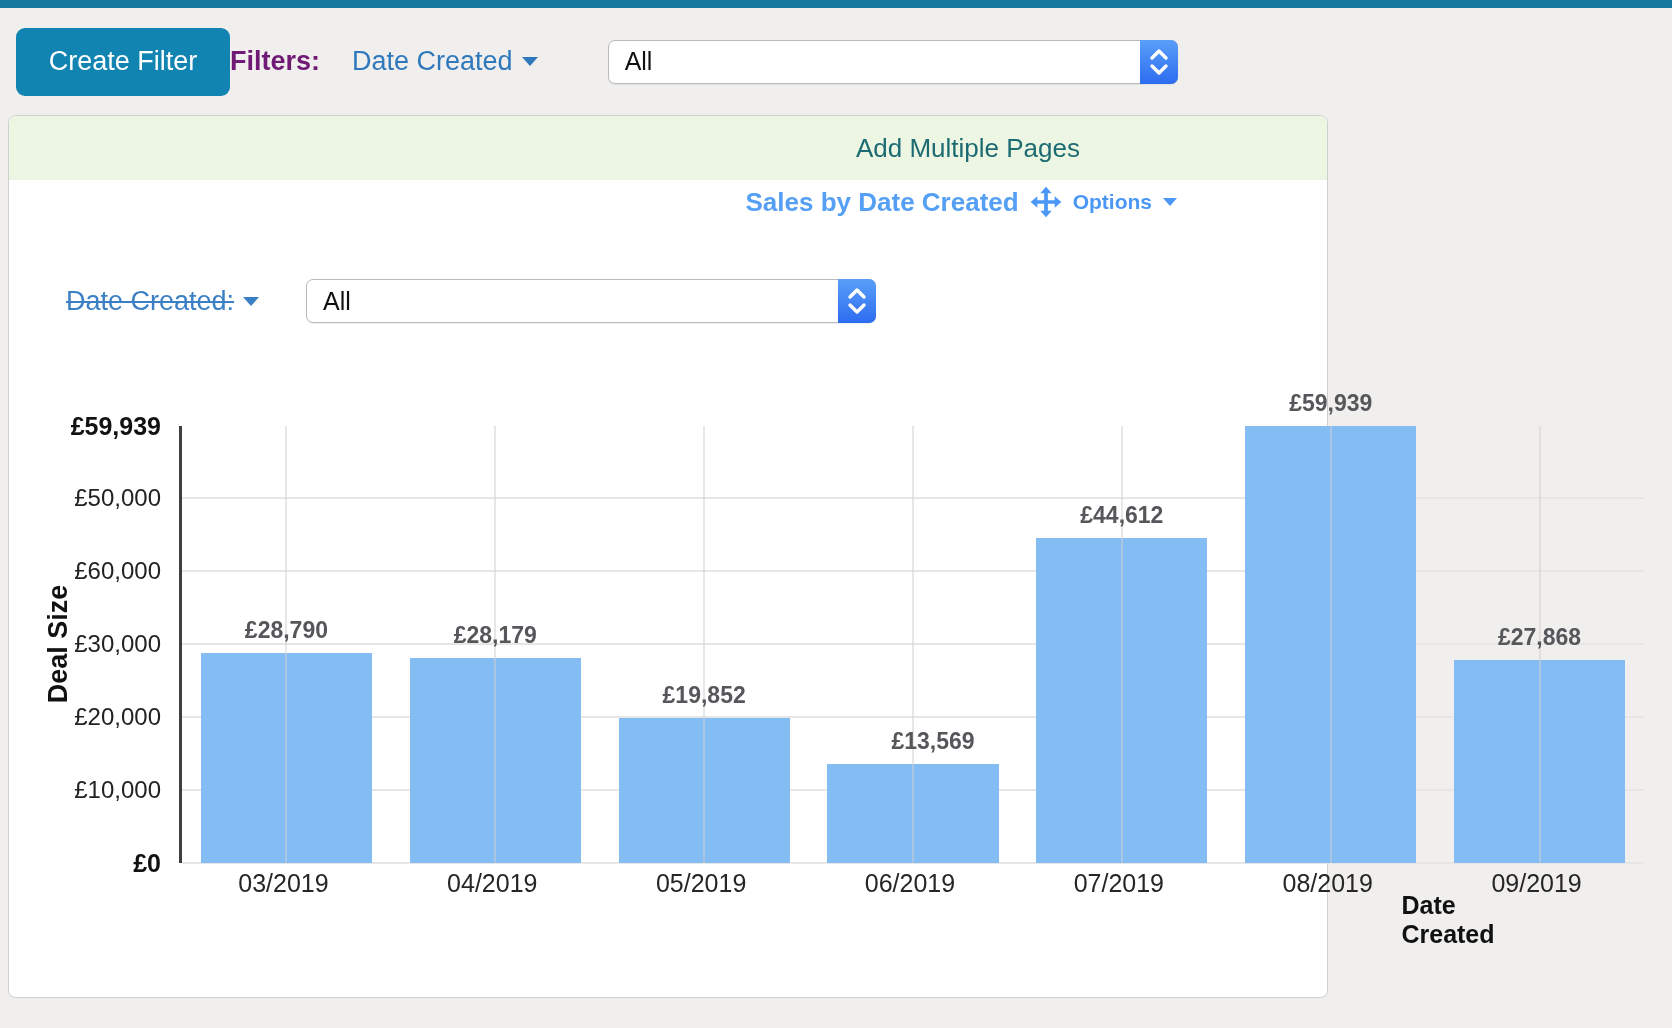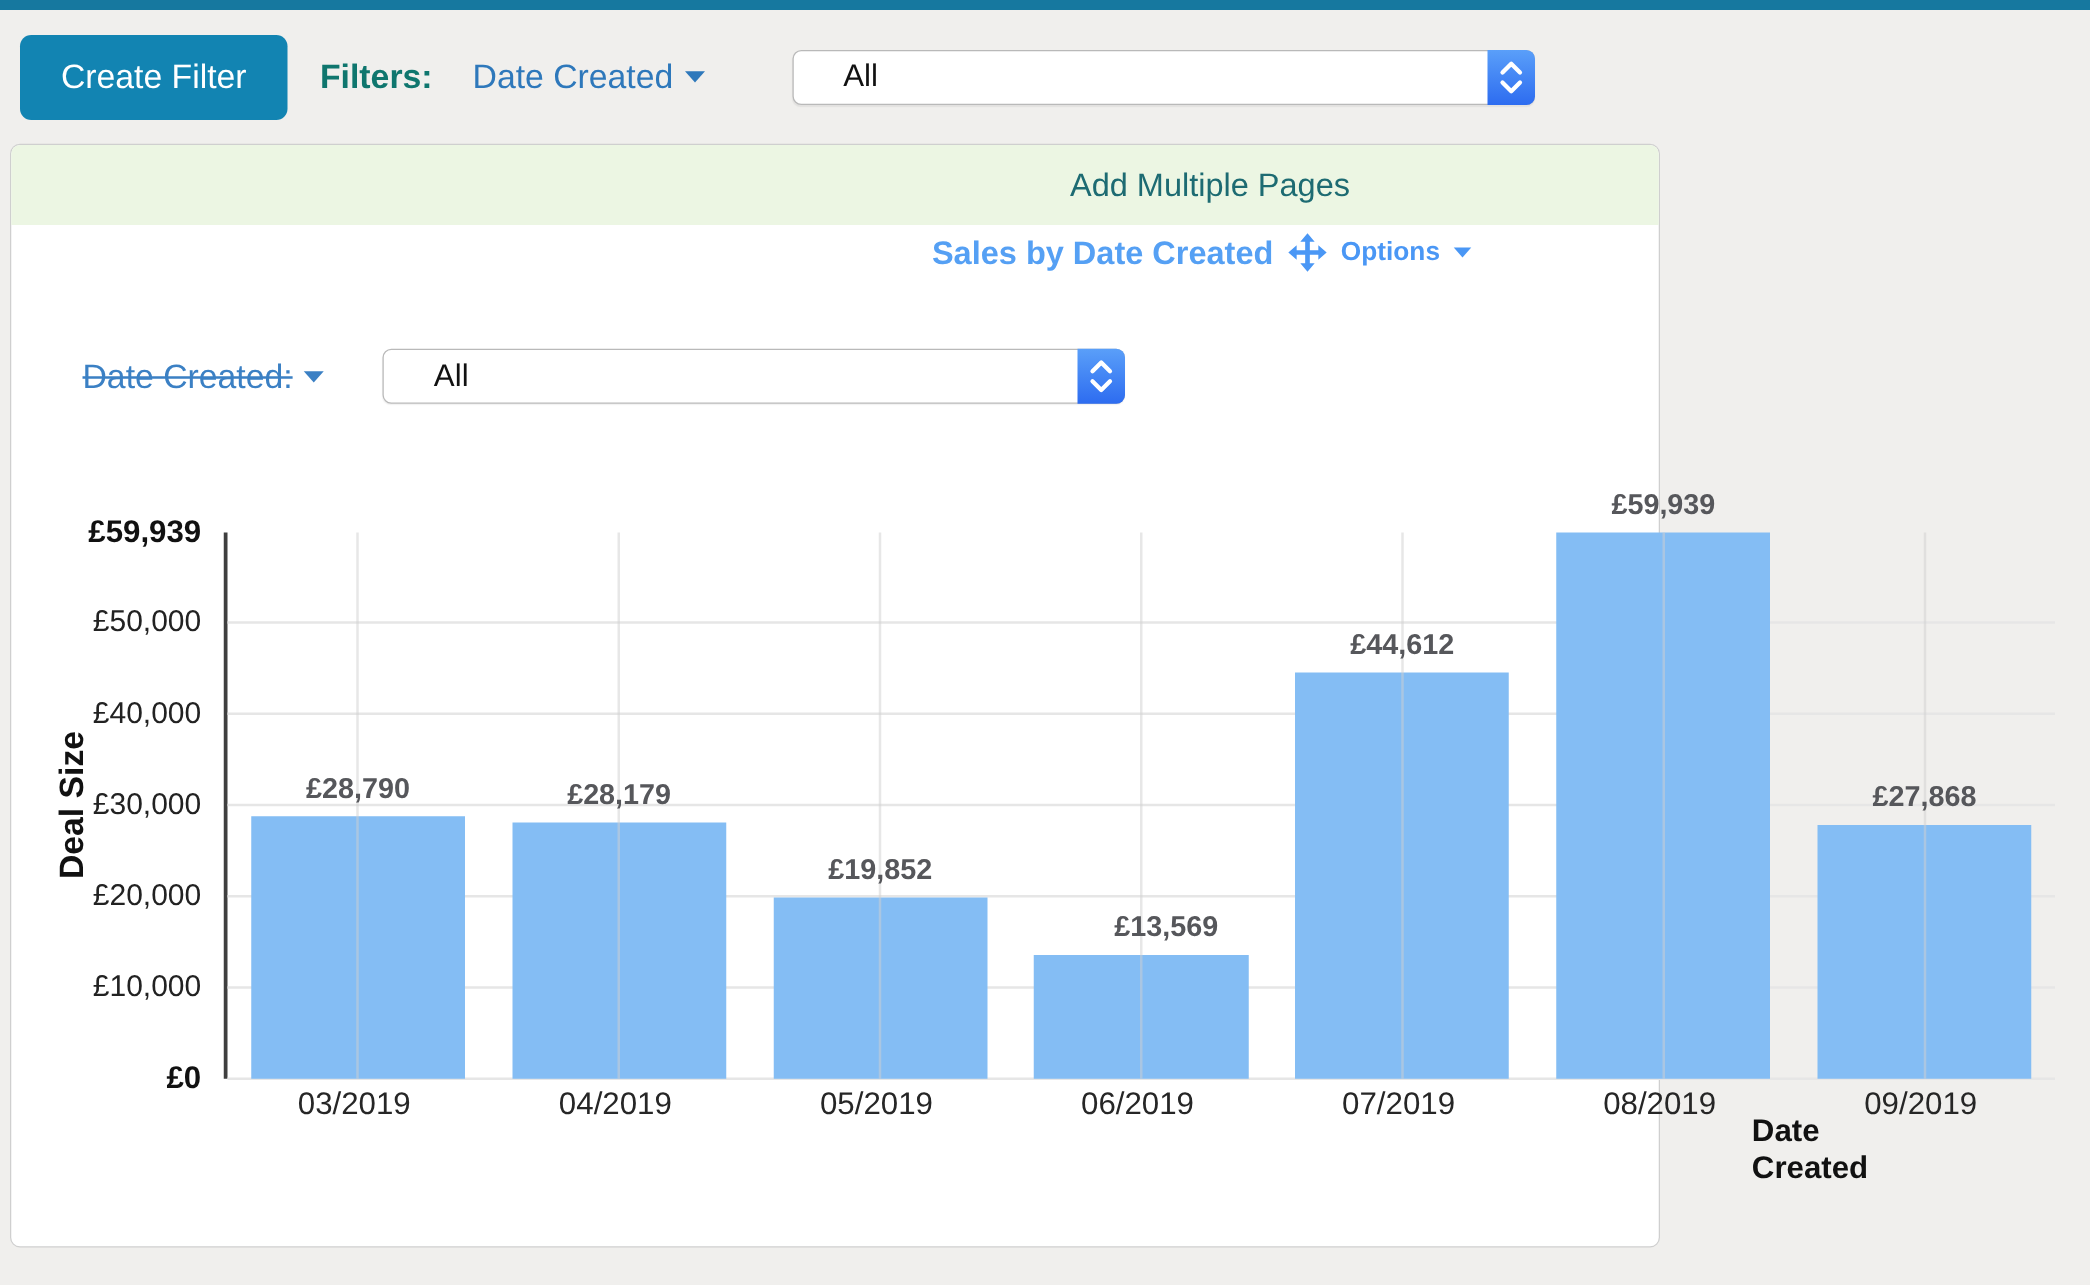--- a/index.html
+++ b/index.html
@@ -10,30 +10,30 @@
   
   .top-strip{position:absolute;left:0;top:0;width:1672px;height:8px;background:#16789f;}
 
   
   .header{position:absolute;left:0;top:8px;width:1672px;height:107px;display:flex;align-items:center;}
   .create-filter{
     margin-left:16px;width:214px;height:68px;border:none;border-radius:9px;
     background:#1284b2;color:#fff;font-size:27px;font-weight:500;
     font-family:"Liberation Sans",sans-serif;cursor:pointer;
   }
-  .filters-label{margin-left:26px;font-size:27px;font-weight:700;color:#0f766e;}
+  .filters-label{font-size:27px;font-weight:700;color:#701a75;}
   .link-row{display:flex;align-items:center;gap:9px;cursor:pointer;}
   .filter-link{margin-left:32px;font-size:27px;color:#2e78bb;}
   .caret{width:0;height:0;border-left:8px solid transparent;border-right:8px solid transparent;border-top:9px solid #2e78bb;display:inline-block;}
   .caret.small{border-left-width:7px;border-right-width:7px;border-top-width:8px;border-top-color:#4a97f5;}
 
   
   .select{
     position:relative;height:42px;background:#fff;border:1px solid #b9b9b9;border-radius:7px;
-    box-shadow:0 1px 1px rgba(0,0,0,.06);display:flex;align-items:center;cursor:pointer;padding-left:24px;
+    box-shadow:0 1px 1px rgba(0,0,0,.06);display:flex;align-items:center;cursor:pointer;
   }
   .select .select-value{font-size:25px;color:#111;padding-left:16px;}
   .select .stepper{
     position:absolute;right:-1px;top:-1px;bottom:-1px;width:38px;border-radius:0 7px 7px 0;
     background:linear-gradient(180deg,#5a9ff9 0%,#2d6cf0 100%);
     display:flex;align-items:center;justify-content:center;
   }
   .select1{margin-left:70px;width:568px;}
 
   
@@ -123,21 +123,21 @@
           <path d="M4 19 L11 26 L18 19" fill="none" stroke="#fff" stroke-width="3.4" stroke-linecap="round" stroke-linejoin="round"></path>
         </svg>
       </span>
     </div>
   </div>
 
   <div class="ylabel-rot">Deal Size</div>
   <div class="yticks" id="yticks">
       <div class="ytick bold" style="top: 0%;">£59,939</div>
       <div class="ytick" style="top: 16.5819%;">£50,000</div>
-      <div class="ytick" style="top: 33.2655%;">£40,000</div>
+      <div class="ytick" style="top: 33.2655%;">£60,000</div>
       <div class="ytick" style="top: 49.9491%;">£30,000</div>
       <div class="ytick" style="top: 66.6327%;">£20,000</div>
       <div class="ytick" style="top: 83.3164%;">£10,000</div>
       <div class="ytick bold" style="top: 100%;">£0</div>
     </div>
   <div class="plot" id="plot">
       <div class="hgrid" style="bottom: 0%;"></div>
       <div class="hgrid" style="bottom: 16.6836%;"></div>
       <div class="hgrid" style="bottom: 33.3673%;"></div>
       <div class="hgrid" style="bottom: 50.0509%;"></div>

